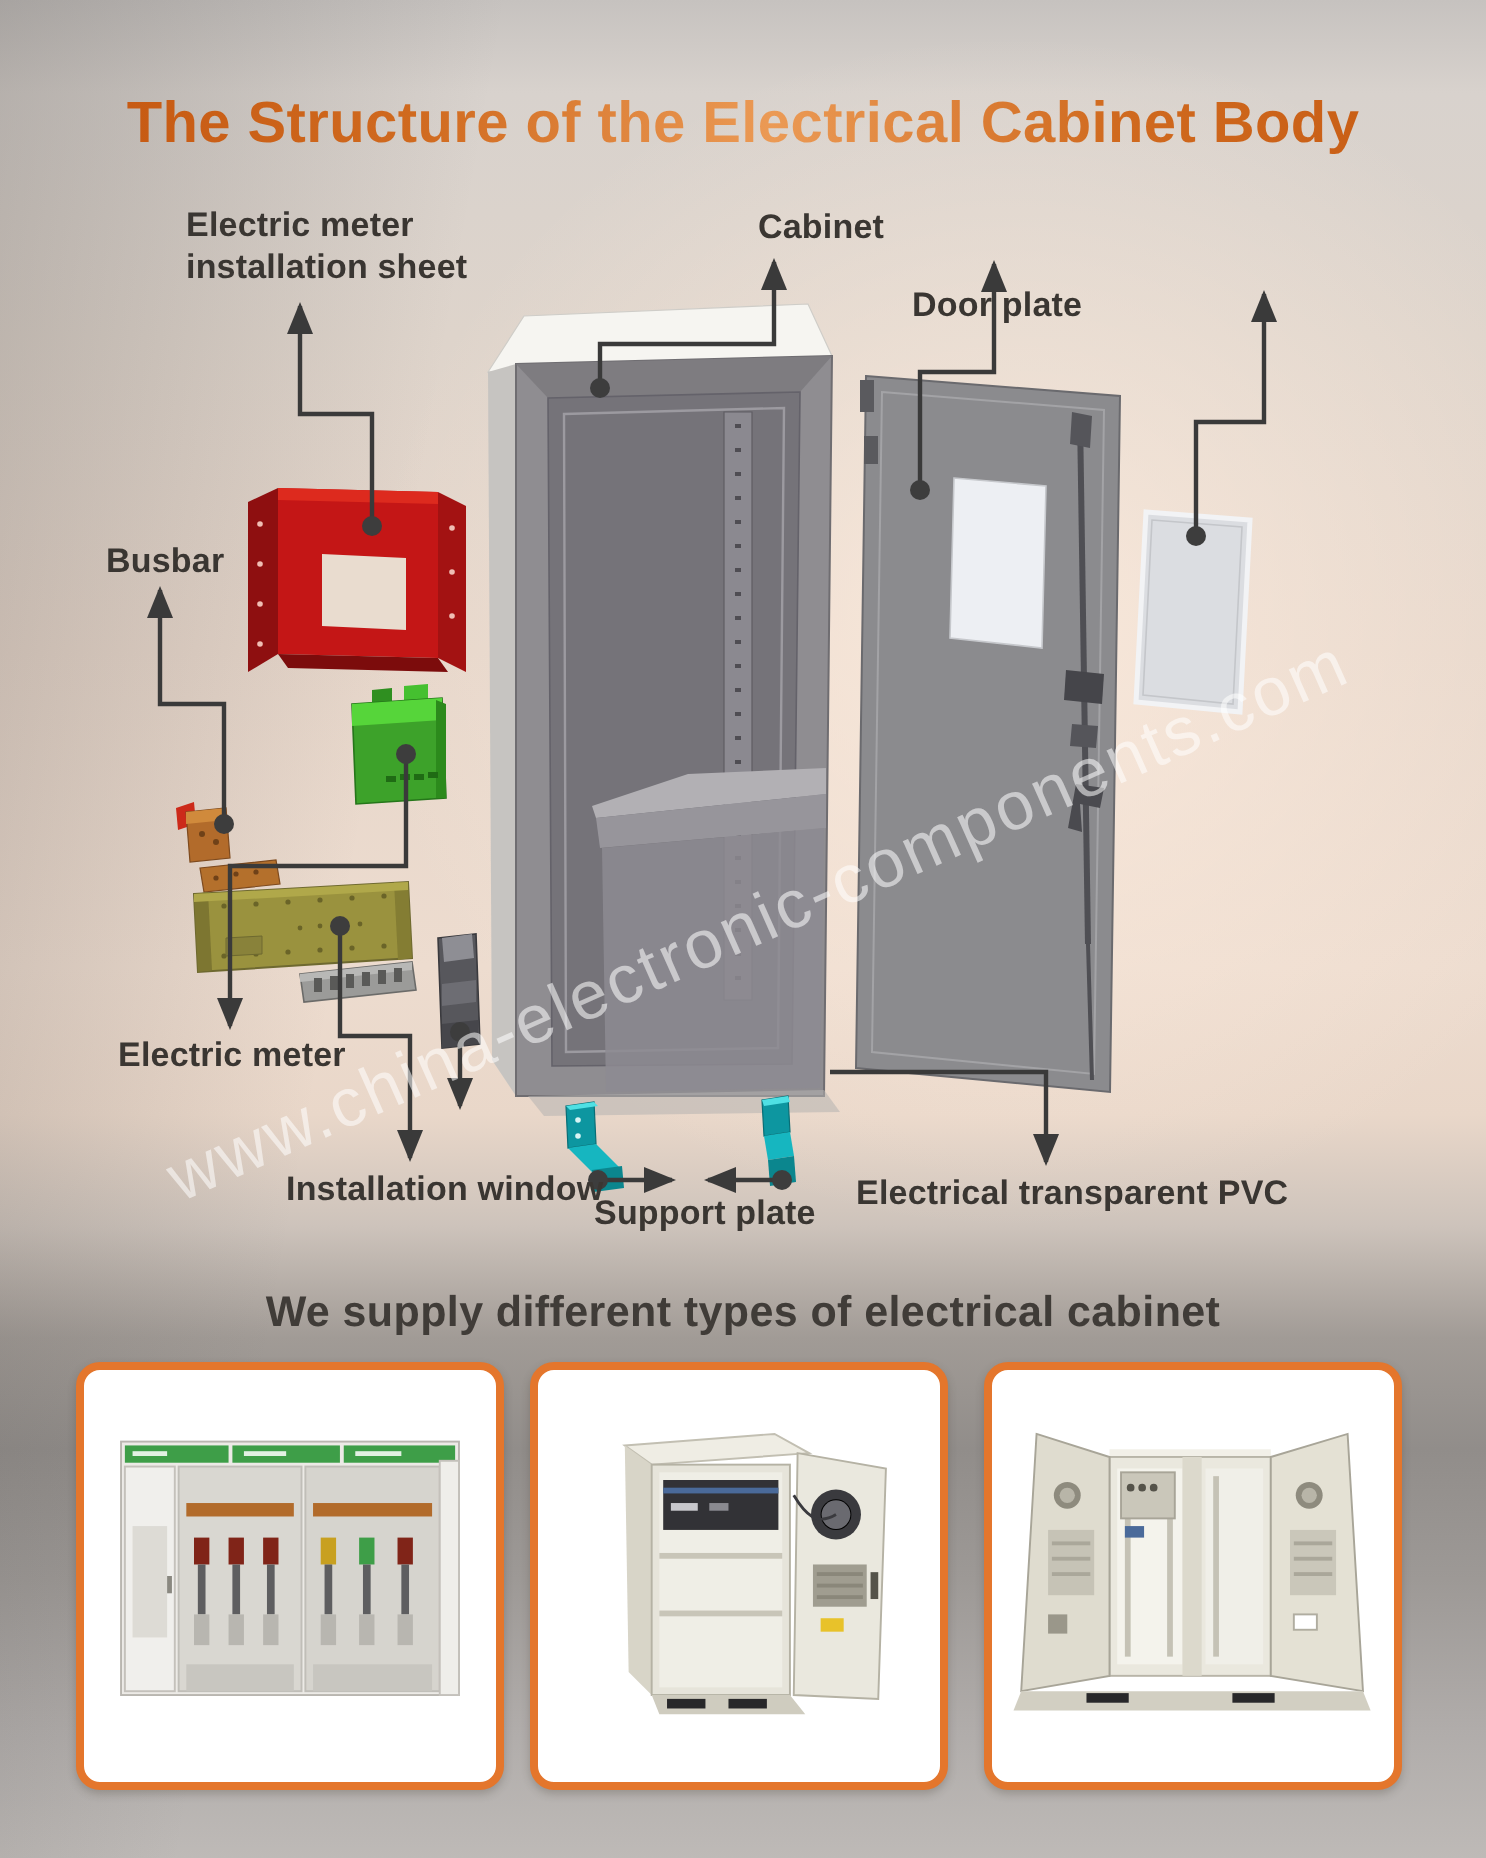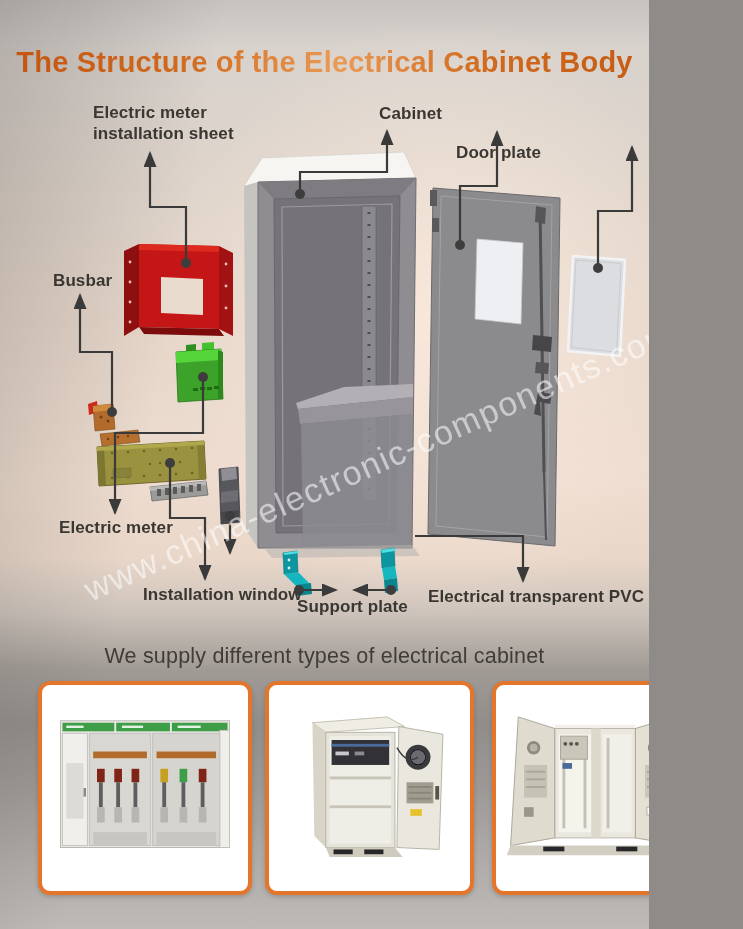--- a/index.html
+++ b/index.html
@@ -1,17 +1,17 @@
 <!DOCTYPE html>
 <html><head>
 <meta charset="utf-8">
 <style>
   html,body{margin:0;padding:0;background:#8f8b88;}
   .stage{
-    position:relative;width:649px;height:929px;overflow:hidden;
+    position:relative;width:743px;height:929px;overflow:hidden;
     font-family:"Liberation Sans",sans-serif;
     background:
       linear-gradient(100deg, rgba(80,76,74,0.26) 0%, rgba(0,0,0,0) 28%),
       radial-gradient(ellipse 62% 46% at 68% 34%, rgba(255,238,224,0.75), rgba(255,238,224,0) 70%),
       linear-gradient(180deg,#c6c2bf 0%,#d8d2cd 5%,#ded4cb 18%,#e6d6ca 35%,#eddccf 52%,#e9d7c9 60%,#cdc3bb 66%,#a19b96 72%,#918d8a 78%,#9d9996 85%,#b0acaa 93%,#bebab7 100%);
   }
   .title{
     position:absolute;left:0;right:0;top:46px;text-align:center;
     font-size:29px;font-weight:bold;letter-spacing:0.2px;color:#d2691e;
     background:linear-gradient(90deg,#c3540f 0%,#d06a1f 28%,#eb9a55 52%,#d06a1f 75%,#c65a12 100%);
@@ -22,21 +22,21 @@
     line-height:1.22;white-space:pre-line;letter-spacing:0.1px;
   }
   .diagram-svg{position:absolute;left:0;top:0;}
   .watermark{
     position:absolute;left:86px;top:572px;font-size:34px;font-weight:400;
     color:rgba(255,255,255,0.55);white-space:nowrap;letter-spacing:1.5px;
     transform:rotate(-24deg);transform-origin:0 50%;pointer-events:none;
   }
   .gallery-heading{
     position:absolute;left:0;right:0;top:644px;text-align:center;
-    font-size:21.5px;font-weight:normal;color:#403c38;letter-spacing:0.2px;
+    font-size:21.5px;font-weight:bold;color:#403c38;letter-spacing:0.2px;
   }
   .card{
     position:absolute;top:681px;height:214px;background:#ffffff;
     border:4px solid #e4762c;border-radius:12px;box-sizing:border-box;
     display:flex;align-items:center;justify-content:center;overflow:hidden;
     box-shadow:0 2px 4px rgba(60,50,40,0.25);
   }
   #card1{left:38px;width:214px;}
   #card2{left:265px;width:209px;}
   #card3{left:492px;width:209px;}

